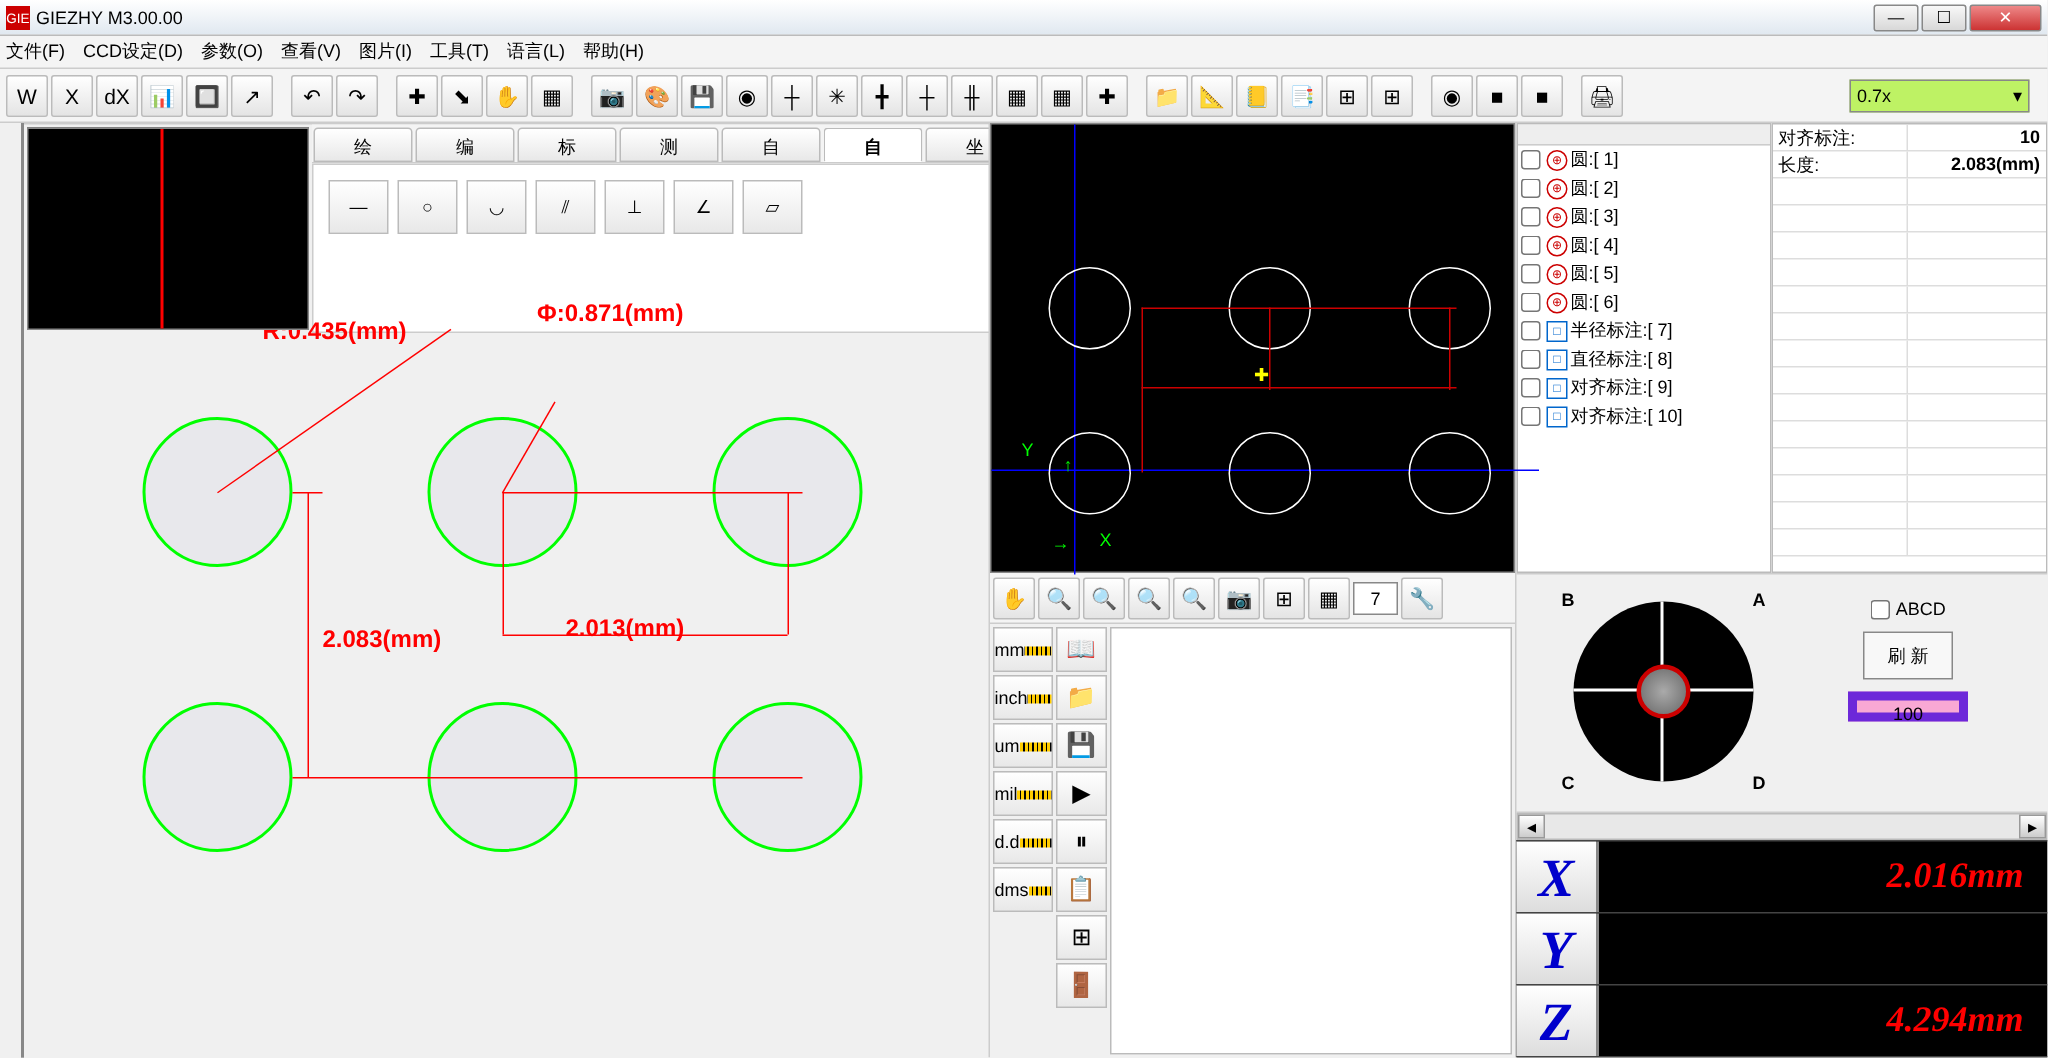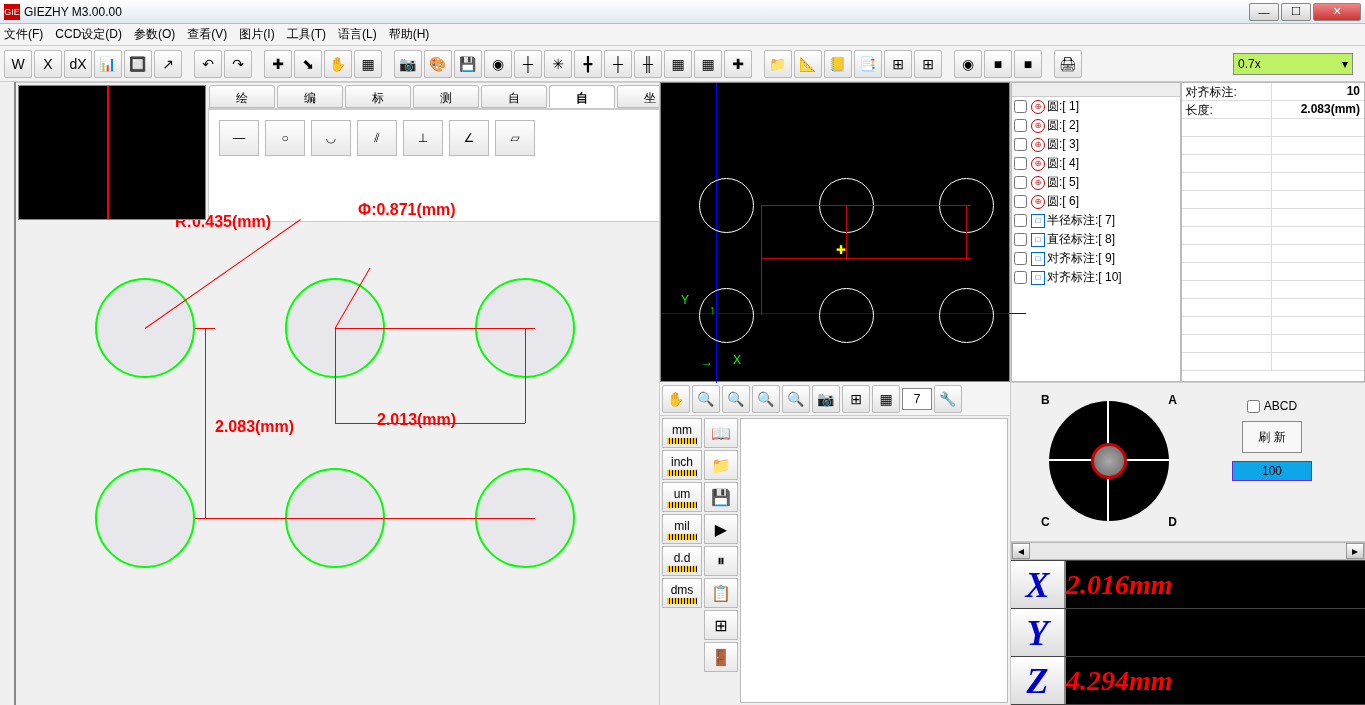--- a/index.html
+++ b/index.html
@@ -32,21 +32,21 @@
 .tabcontent { flex: 1; background: #fff; border: 1px solid #ccc; padding: 10px; display: flex; gap: 6px; }
 .shapebtn { width: 40px; height: 36px; background: linear-gradient(#fff,#e8e8e8); border: 1px solid #bbb; display: flex; align-items: center; justify-content: center; }
 .midcol { width: 365px; display: flex; flex-direction: column; border-left: 1px solid #ccc; }
 .cadview { height: 300px; background: #000; position: relative; border: 1px solid #888; }
 .cadcircle { position: absolute; border: 1px solid #fff; border-radius: 50%; }
 .cadaxis { position: absolute; background: #00f; }
 .cadred { position: absolute; background: #c00; }
 .cadlabel { position: absolute; color: #0f0; font-size: 12px; }
 .midtools { height: 34px; background: #f4f4f4; display: flex; align-items: center; padding: 2px; gap: 2px; border-bottom: 1px solid #ccc; }
 .unitcol { width: 40px; display: flex; flex-direction: column; gap: 2px; }
-.unitbtn { height: 30px; background: linear-gradient(#fff,#e8e8e8); border: 1px solid #bbb; display: flex; flex-direction: column; align-items: center; justify-content: center; font-size: 10px; text-align: center; }
+.unitbtn { height: 30px; background: linear-gradient(#fff,#e8e8e8); border: 1px solid #bbb; display: flex; flex-direction: row; align-items: center; justify-content: center; font-size: 10px; text-align: center; }
 .unitbtn .ruler { width: 30px; height: 6px; background: repeating-linear-gradient(90deg,#fc0,#fc0 2px,#000 2px,#000 3px); margin-top: 1px; }
 .ctrlcol { width: 34px; display: flex; flex-direction: column; gap: 2px; }
 .ctrlbtn { height: 30px; background: linear-gradient(#fff,#e8e8e8); border: 1px solid #bbb; display: flex; align-items: center; justify-content: center; font-size: 16px; }
 .midbottom { flex: 1; display: flex; padding: 2px; gap: 2px; background: #f0f0f0; }
 .logarea { flex: 1; background: #fff; border: 1px solid #bbb; }
 .rightcol { width: 355px; display: flex; flex-direction: column; border-left: 1px solid #ccc; }
 .toprightrow { display: flex; height: 300px; }
 .featurelist { width: 170px; background: #fff; border: 1px solid #bbb; overflow-y: auto; }
 .flitem { display: flex; align-items: center; padding: 1px 2px; gap: 2px; }
 .flitem input { margin-right: 2px; }
@@ -59,28 +59,28 @@
 .joystick { height: 160px; display: flex; padding: 8px; gap: 8px; border-top: 1px solid #ccc; border-bottom: 1px solid #ccc; }
 .joypad { width: 140px; height: 140px; position: relative; margin-left: 20px; }
 .joycircle { width: 120px; height: 120px; background: #000; border-radius: 50%; position: absolute; left: 10px; top: 10px; }
 .joycenter { width: 36px; height: 36px; background: radial-gradient(#aaa,#666); border: 3px solid #c00; border-radius: 50%; position: absolute; left: 52px; top: 52px; }
 .joycross1 { position: absolute; left: 10px; top: 68px; width: 120px; height: 2px; background: #fff; }
 .joycross2 { position: absolute; left: 68px; top: 10px; width: 2px; height: 120px; background: #fff; }
 .joylbl { position: absolute; font-weight: bold; }
 .joyright { flex: 1; display: flex; flex-direction: column; gap: 8px; align-items: center; padding-top: 8px; }
 .joycheck { display: flex; align-items: center; gap: 4px; }
 .refreshbtn { width: 60px; height: 32px; border: 1px solid #888; background: #f8f8f8; display: flex; align-items: center; justify-content: center; }
-.joyval { width: 80px; height: 20px; border: 1px solid #6d28d9; background: #0ea5e9; text-align: center; line-height: 18px; }
+.joyval { width: 80px; height: 20px; border: 6px solid #6d28d9; background: #f9a8d4; text-align: center; line-height: 18px; }
 .hscroll { height: 18px; background: #e8e8e8; border: 1px solid #bbb; display: flex; }
 .hscroll .arr { width: 18px; background: linear-gradient(#fff,#ccc); border: 1px solid #999; display: flex; align-items: center; justify-content: center; }
 .hscroll .track { flex: 1; }
 .coords { flex: 1; background: #000; display: flex; flex-direction: column; border-top: 1px solid #444; }
 .coordrow { flex: 1; display: flex; align-items: center; border-bottom: 1px solid #444; }
 .coordaxis { width: 55px; height: 100%; background: linear-gradient(#fff,#ddd); display: flex; align-items: center; justify-content: center; font-family: "Times New Roman", serif; font-size: 36px; font-weight: bold; font-style: italic; color: #00c; border-right: 2px solid #888; }
-.coordval { flex: 1; padding-right: 16px; color: #f00; font-size: 28px; font-weight: bold; font-style: italic; font-family: "Times New Roman", serif; }
+.coordval { flex: 1; text-align: right; padding-right: 16px; color: #f00; font-size: 24px; font-weight: bold; font-style: italic; font-family: "Times New Roman", serif; }
 </style>
 </head>
 <body>
 
 <div class="titlebar">
   <div class="icon">GIE</div>
   <div class="title">GIEZHY M3.00.00</div>
   <div class="winbtns">
     <div class="winbtn">—</div>
     <div class="winbtn">☐</div>

